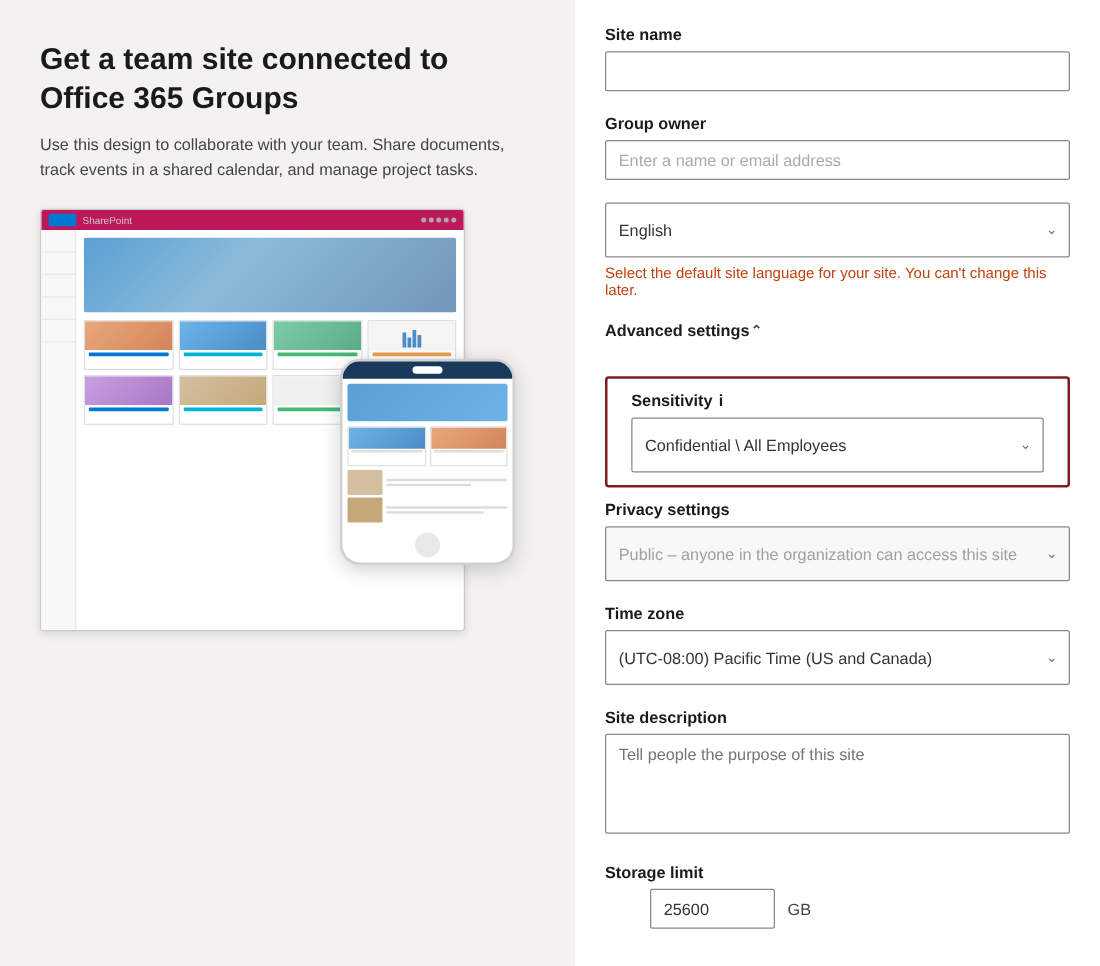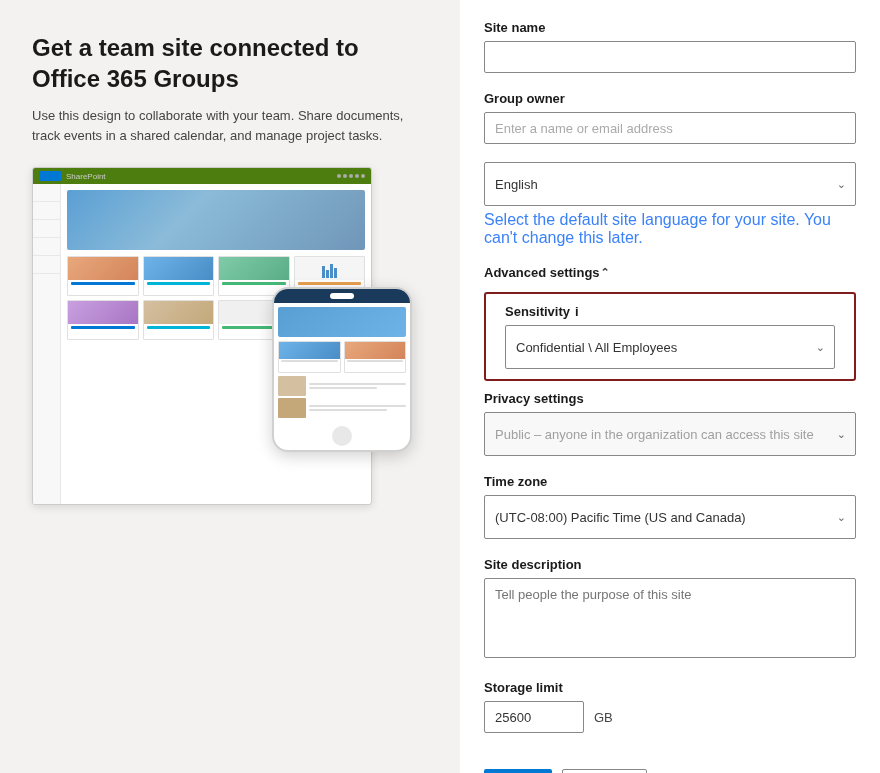--- a/index.html
+++ b/index.html
@@ -49,21 +49,21 @@
       top: 0;
       left: 0;
       width: 340px;
       background: #fff;
       border: 1.5px solid #ccc;
       border-radius: 3px;
       overflow: hidden;
       box-shadow: 0 2px 8px rgba(0,0,0,0.12);
     }
     .desktop-topbar {
-      background: #4d7c0f;
+      background: #be185d;
       height: 16px;
       display: flex;
       align-items: center;
       padding: 0 6px;
       gap: 3px;
     }
     .desktop-topbar span {
       color: #fff;
       font-size: 7px;
     }
@@ -291,33 +291,33 @@
     .chevron-icon {
       position: absolute;
       right: 10px;
       top: 50%;
       transform: translateY(-50%);
       pointer-events: none;
       color: #666;
       font-size: 11px;
     }
     .field-hint {
-      font-size: 16px;
-      color: #3b82f6;
+      font-size: 12px;
+      color: #c2410c;
       margin-top: 5px;
     }
     .advanced-toggle {
       display: flex;
       align-items: center;
       gap: 1px;
       font-size: 13px;
       font-weight: 600;
       color: #1a1a1a;
       cursor: pointer;
-      margin-bottom: 12px;
+      margin-bottom: 29px;
       margin-top: 4px;
     }
     .advanced-toggle .caret {
       font-size: 11px;
       color: #444;
     }
 
     
     .sensitivity-box {
       border: 2px solid #7f1d1d;
@@ -359,20 +359,21 @@
     }
     .storage-input {
       width: 100px;
       height: 32px;
       border: 1px solid #8a8886;
       border-radius: 2px;
       padding: 0 10px;
       font-size: 13px;
       color: #333;
       outline: none;
+      margin-left: 36px;
     }
     .storage-unit {
       font-size: 13px;
       color: #444;
     }
 
     .button-row {
       display: flex;
       gap: 10px;
       margin-top: 24px;

